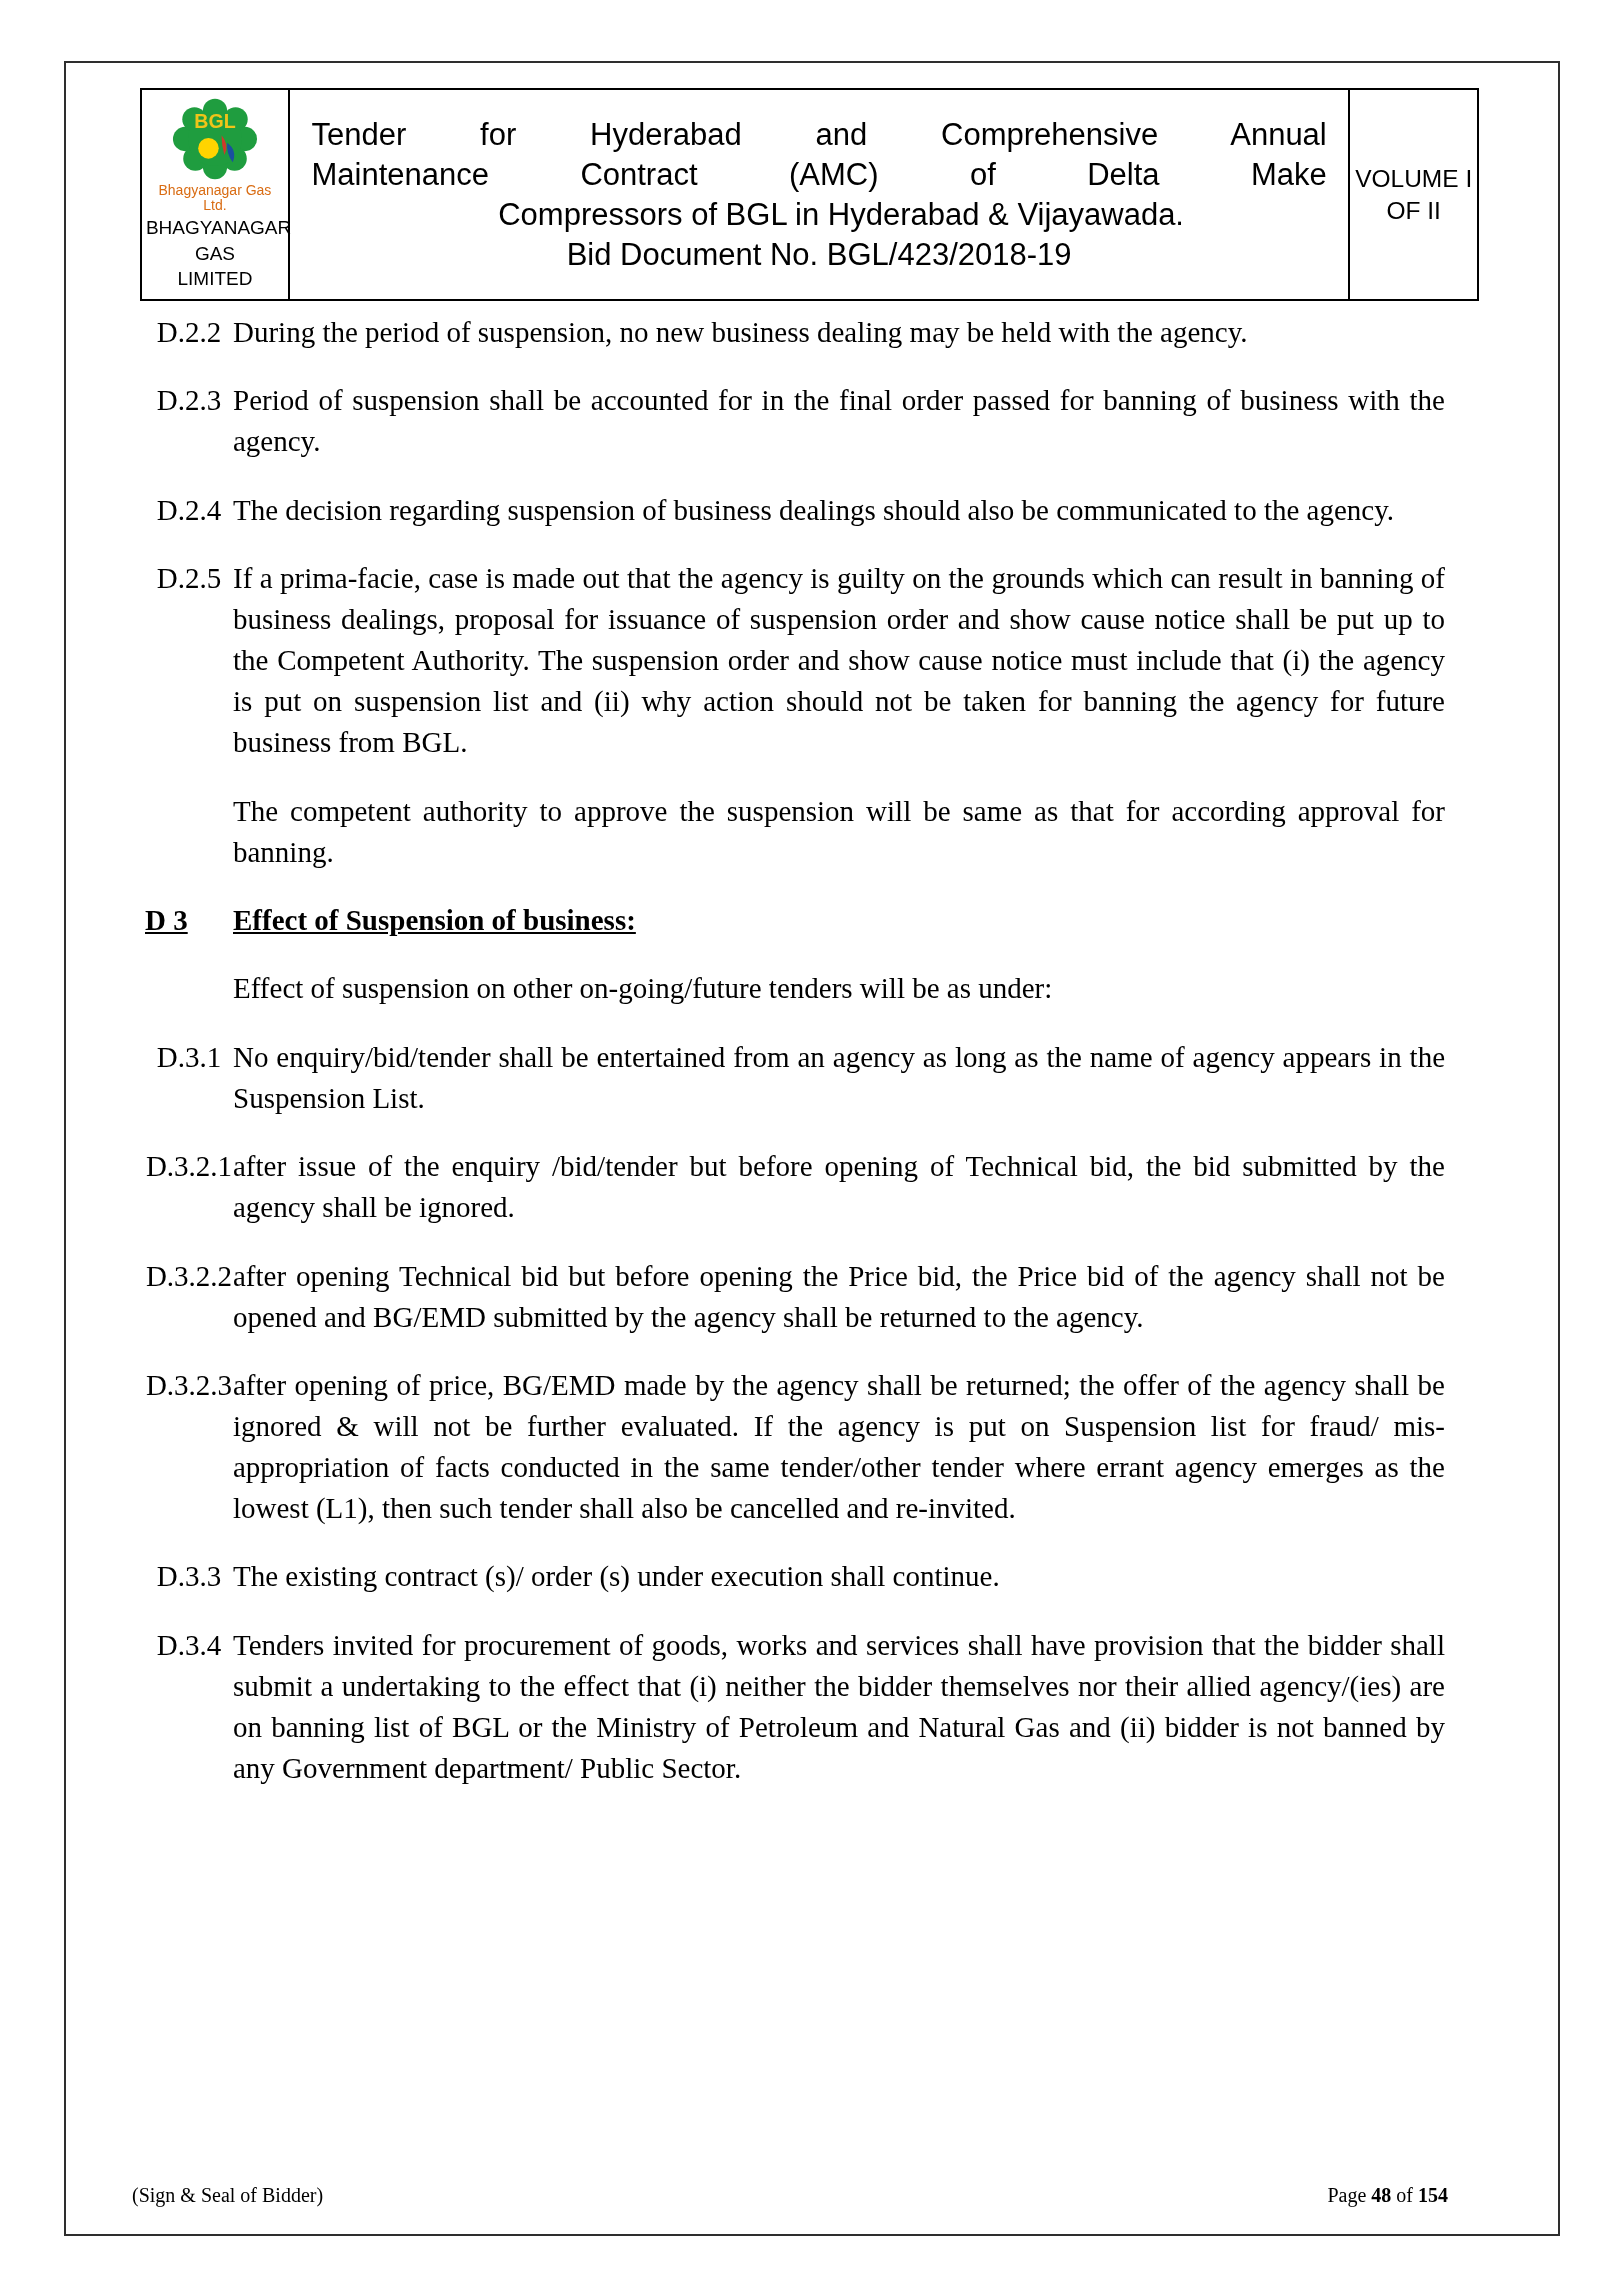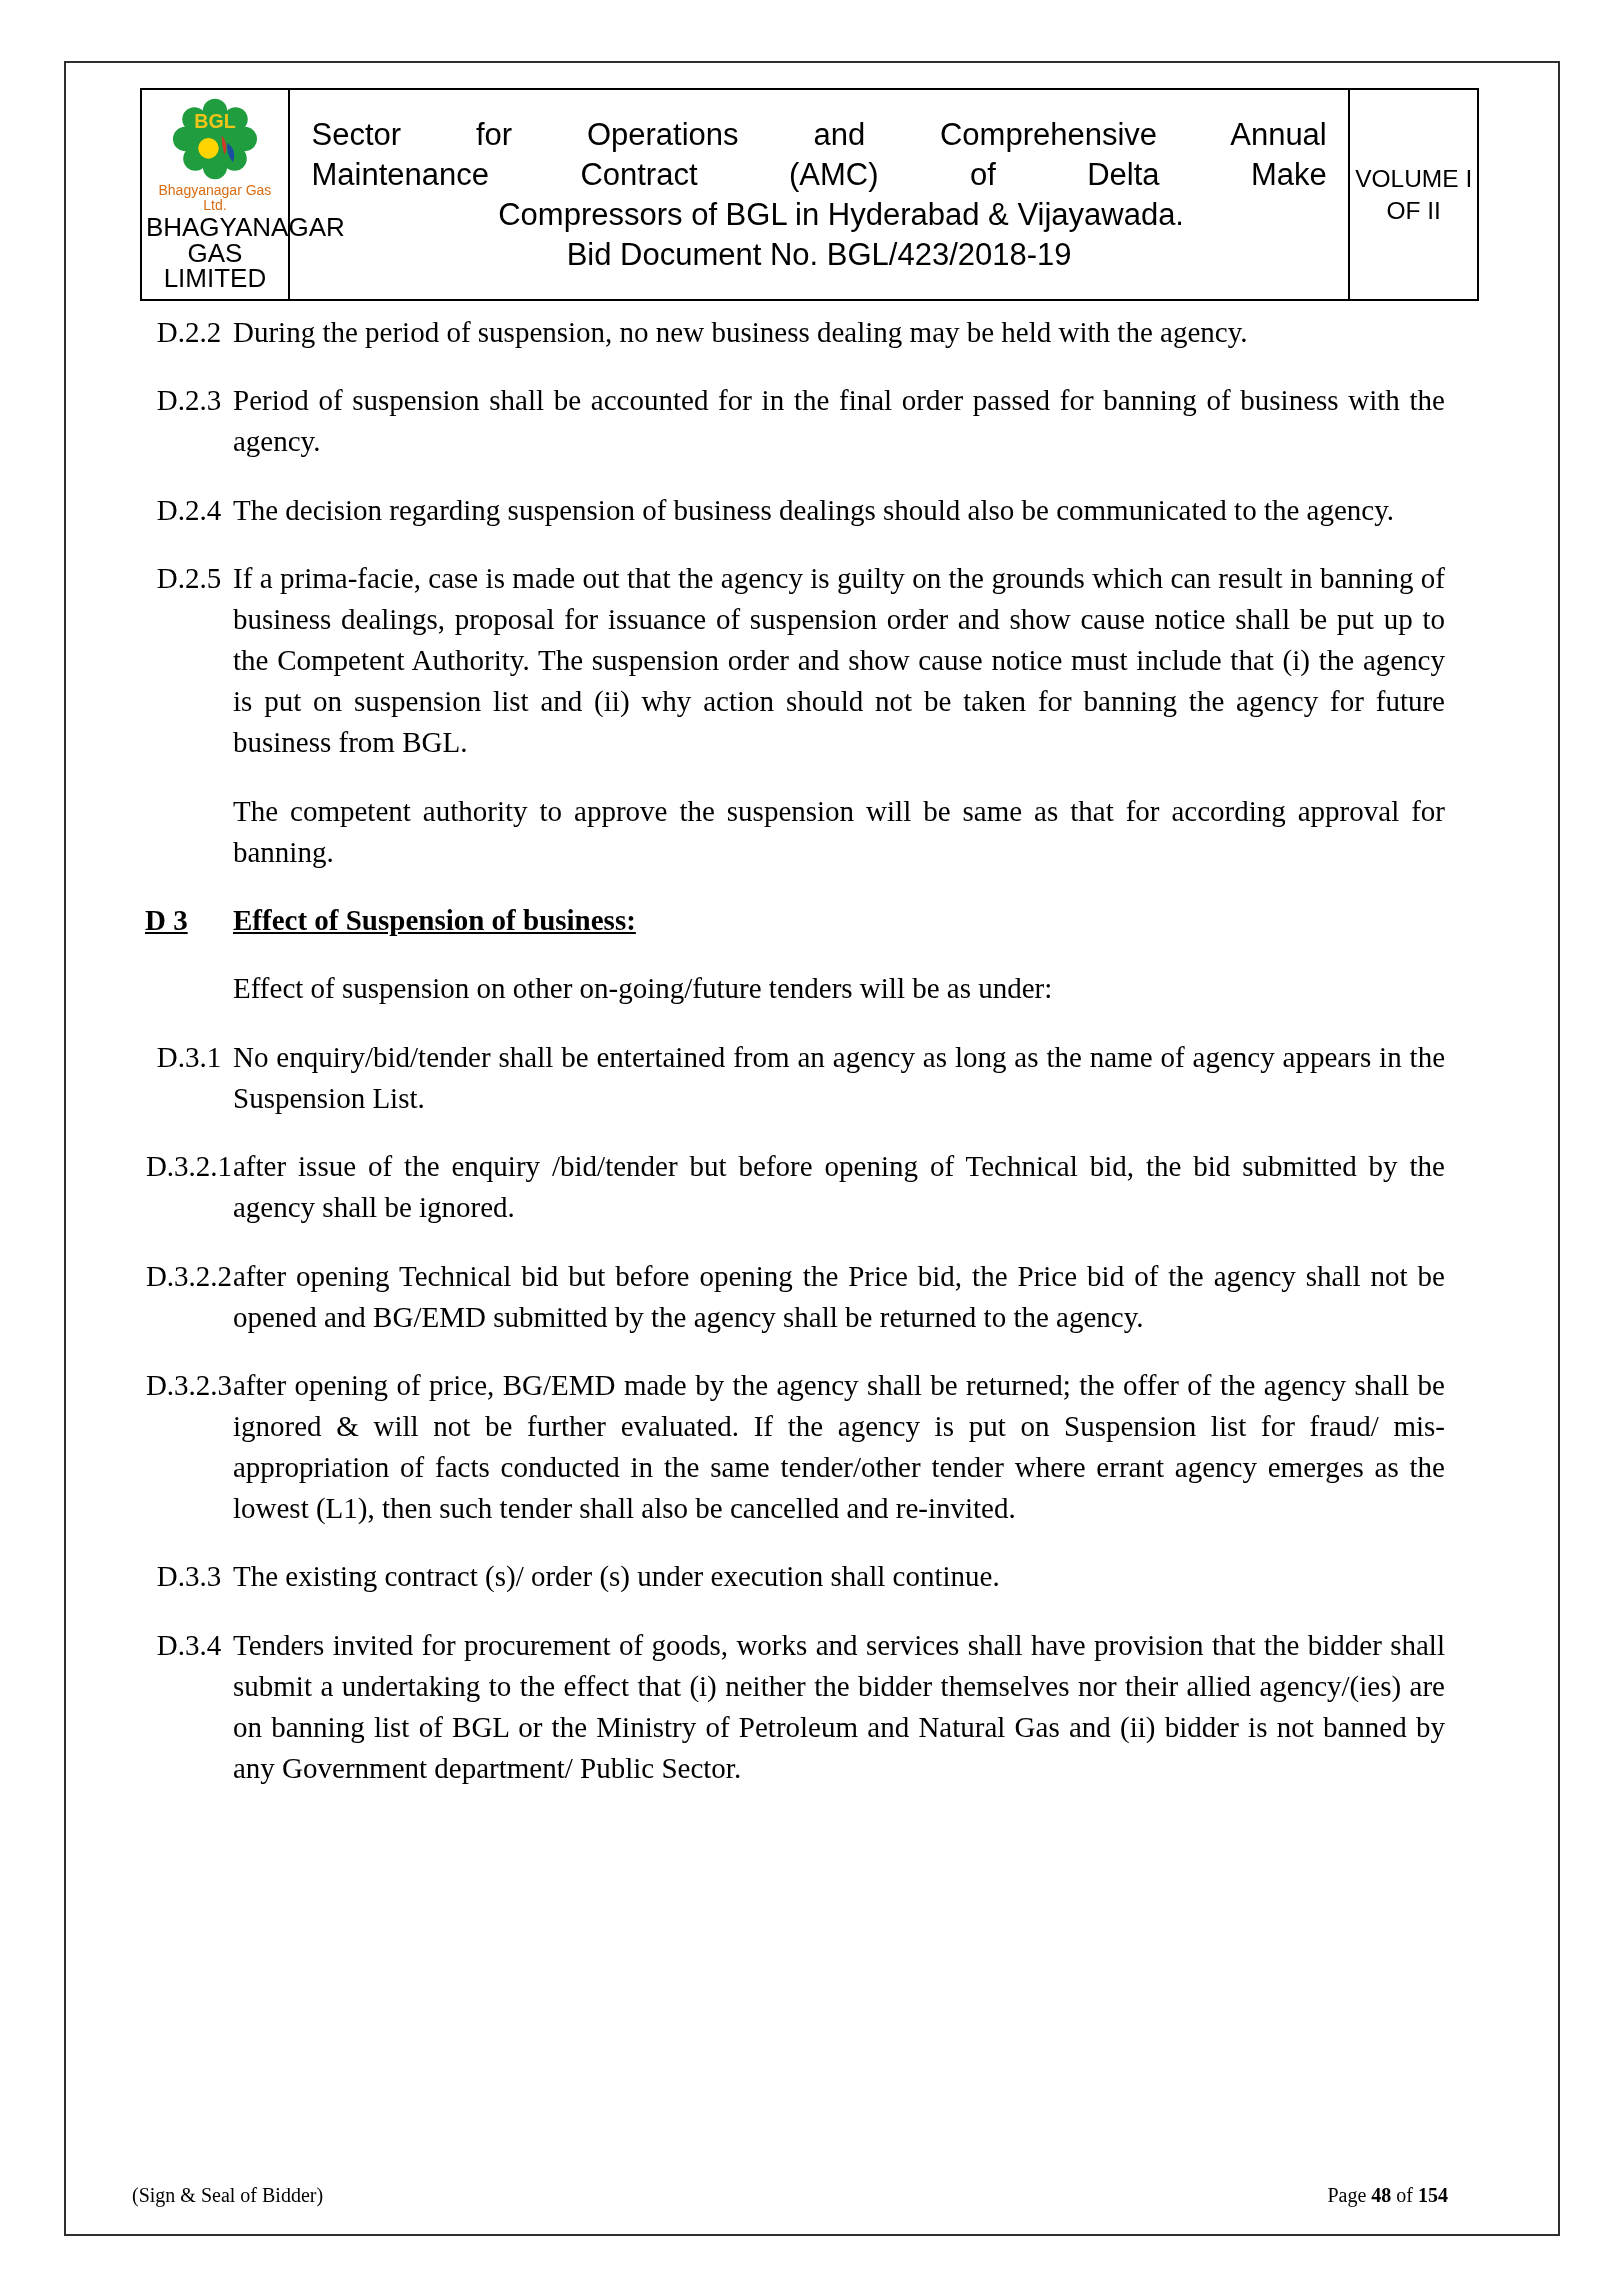--- a/index.html
+++ b/index.html
@@ -28,21 +28,21 @@
   .cell-volume{ width:127px; text-align:center; padding:3.9px; }
 
   .logo-wrap { line-height:0; }
   .logo-caption {
     font-family:"Liberation Sans", sans-serif;
     font-size:14px; line-height:14.7px; color:#d96c13;
     margin-top:1px;
   }
   .company-name {
     font-family:"Liberation Sans", sans-serif;
-    font-size:26px; line-height:25.5px; color:#000;
+    font-size:19px; line-height:25.5px; color:#000;
     margin-top:2.9px;
   }
   .title-line {
     font-family:"Liberation Sans", sans-serif;
     font-size:31px; line-height:40px; color:#000;
   }
   .title-just { text-align:justify; text-align-last:justify; text-justify:inter-word; }
   .title-left { text-align:center;margin-left:44px; }
   .title-center { text-align:center; }
   .volume-line {
@@ -106,21 +106,21 @@
           <path d="M63 50 q11 8 6 21 q-7-9-6-21" fill="#1a4fa0"></path>
         </svg>
       </div>
       <div class="logo-caption">Bhagyanagar Gas Ltd.</div>
       <div class="company-name">
         <div>BHAGYANAGAR GAS</div>
         <div>LIMITED</div>
       </div>
     </td>
     <td class="cell-title">
-      <div class="title-line title-just">Sector for Operations and Comprehensive Annual</div>
+      <div class="title-line title-just">Tender for Hyderabad and Comprehensive Annual</div>
       <div class="title-line title-just">Maintenance Contract (AMC) of Delta Make</div>
       <div class="title-line title-left">Compressors of BGL in Hyderabad &amp; Vijayawada.</div>
       <div class="title-line title-center">Bid Document No. BGL/423/2018-19</div>
     </td>
     <td class="cell-volume">
       <div class="volume-line">VOLUME I</div>
       <div class="volume-line">OF II</div>
     </td>
   </tr>
 </tbody>

